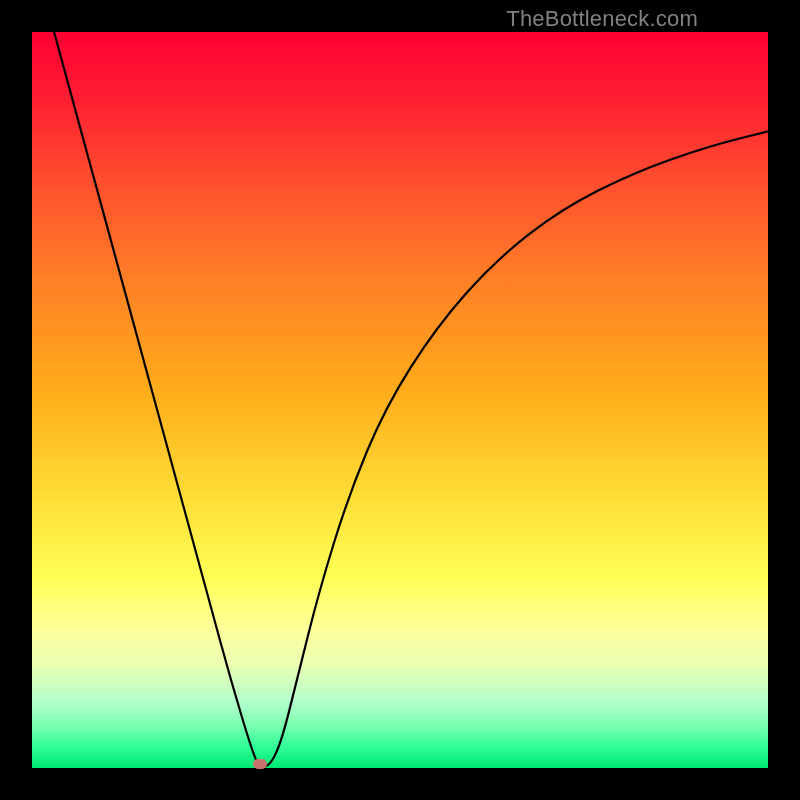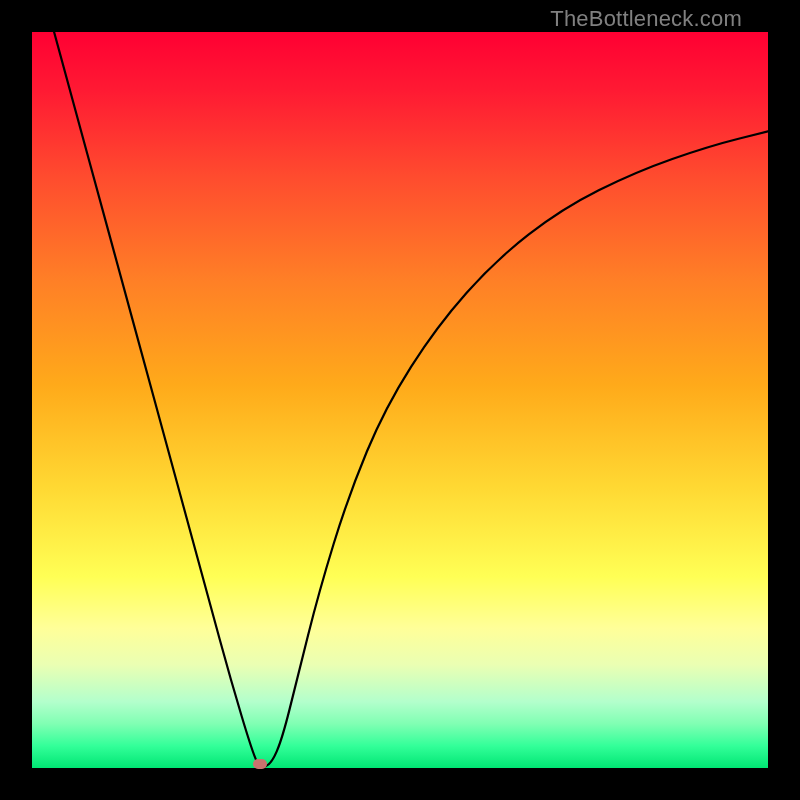--- a/index.html
+++ b/index.html
@@ -9,21 +9,20 @@
     height: 800px;
     overflow: hidden;
     font-family: Arial, Helvetica, sans-serif;
     background: #000;
   }
   .frame {
     position: relative;
     width: 708px;
     height: 800px;
     background: #000;
-    padding-left: 44px;
   }
   .plot-area {
     position: absolute;
     left: 32px;
     top: 32px;
     width: 736px;
     height: 736px;
     background: linear-gradient(to bottom,
       #ff0033 0%,
       #ff1a33 8%,

